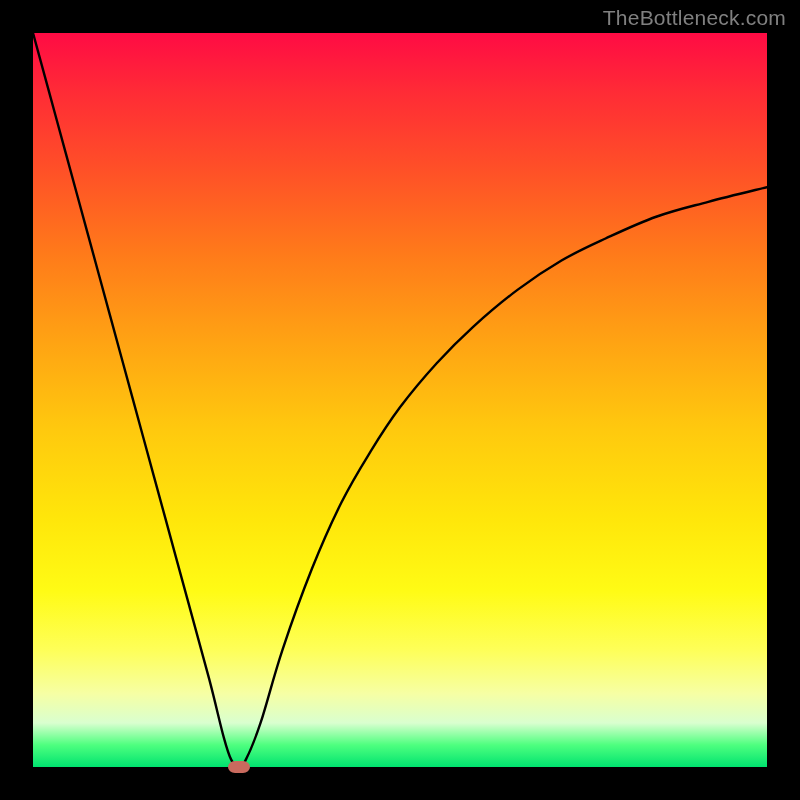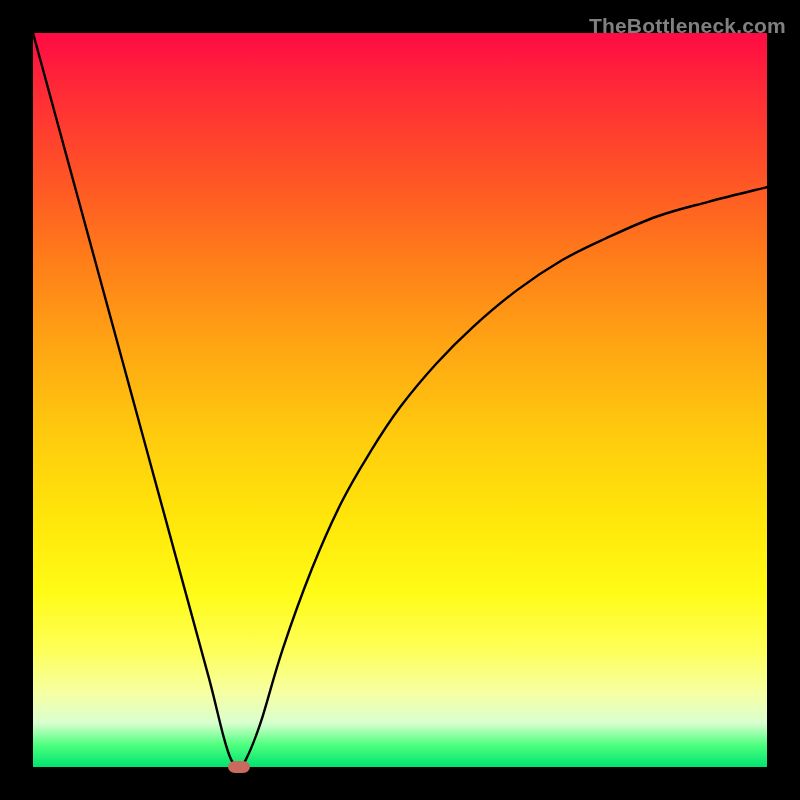--- a/index.html
+++ b/index.html
@@ -34,25 +34,25 @@
       #fffb15 76%,
       #feff58 84%,
       #f6ffa4 90%,
       #d9ffcf 94%,
       #4eff7f 97%,
       #00e36f 100%
     );
   }
   .watermark {
     position: absolute;
-    top: 14px;
+    top: 6px;
     right: 14px;
     color: #808080;
     font-size: 21px;
-    font-weight: 700;
+    font-weight: 400;
     letter-spacing: 0.2px;
     user-select: none;
   }
   svg.curve {
     position: absolute;
     left: 0;
     top: 0;
     width: 734px;
     height: 734px;
   }

